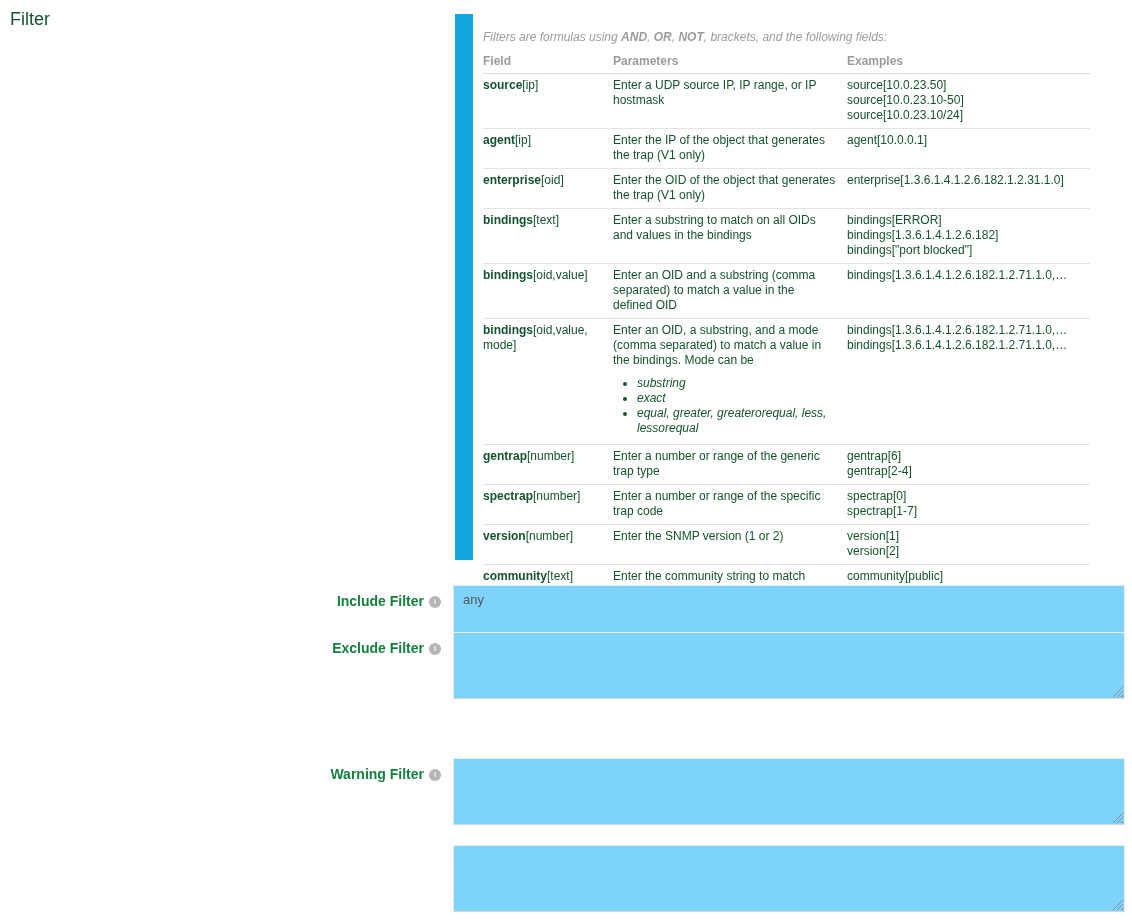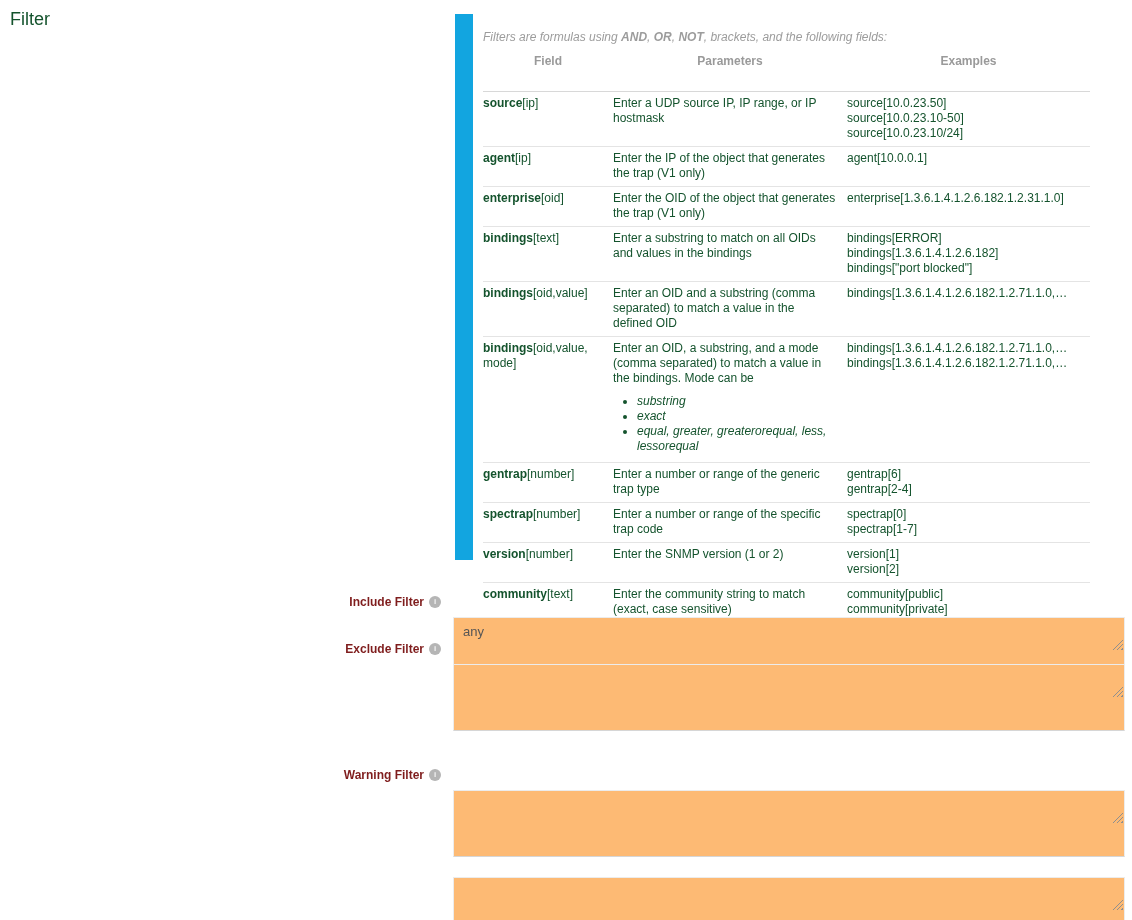--- a/index.html
+++ b/index.html
@@ -14,45 +14,45 @@
 
   .help-block { position:absolute; left:483px; top:30px; width:607px;
     color:#9c9c9c; font-size:12px; }
   .help-intro { font-style:italic; line-height:15px; margin-bottom:7px; color:#9c9c9c; }
   .help-intro b { font-weight:700; }
 
   table.help-table { border-collapse:collapse; width:607px; table-layout:fixed; }
   .help-table col.c-field { width:130px; }
   .help-table col.c-params { width:234px; }
   .help-table col.c-ex { width:243px; }
-  .help-table th { font-weight:700; color:#9a9a9a; font-size:12px; text-align:center;
-    padding:2px 0 23px 0; border-bottom:1px solid #d8d8d8; }
+  .help-table th { font-weight:700; color:#9a9a9a; font-size:12px; text-align:left;
+    padding:2px 0 5px 0; border-bottom:1px solid #d8d8d8; }
   .help-table td { vertical-align:top; font-size:12px; line-height:15px;
     padding:4px 10px 5px 0; border-bottom:1px solid #e4e4e4; color:#14532d;
     overflow:hidden; }
   .help-table td.ex-cell { padding-right:0; }
   .fname { font-weight:700; }
   .ex-line { white-space:nowrap; }
   ul.mode-list { margin:8px 0 3px 0; padding-left:24px; font-style:italic; }
   ul.mode-list li { line-height:15px; margin-bottom:0; }
 
   .filters-area { position:absolute; left:0; top:0; width:1132px; height:920px; }
   .filter-row { position:absolute; left:0; width:1132px; height:68px; }
   .filter-label-wrap { position:absolute; left:0; top:7px; width:441px;
     text-align:right; white-space:nowrap; }
-  .filter-label { font-size:12px; font-weight:700; color:#7f1d1d; }
+  .filter-label { font-size:14px; font-weight:700; color:#15803d; }
   .info-icon { display:inline-block; width:12px; height:12px; border-radius:50%;
     background:#b5b5b5; color:#f4f4f4; font-size:8px; font-weight:700;
     line-height:12px; text-align:center; margin-left:5px; vertical-align:2px;
     font-style:normal; cursor:pointer; }
   .ta-wrap { position:absolute; left:453px; top:0; width:672px; height:67px; }
   .ta-wrap textarea { width:100%; height:100%; resize:none; outline:none;
-    background:#fdba74; border:1px solid #ececec; border-bottom-color:#d6d6d6;
+    background:#7dd3fc; border:1px solid #ececec; border-bottom-color:#d6d6d6;
     font-family:"Liberation Sans", sans-serif; font-size:13px; color:#555;
-    padding:6px 9px; line-height:16px;margin-top:32px; }
+    padding:6px 9px; line-height:16px; }
   .resize-grip { position:absolute; right:2px; bottom:2px; width:11px; height:11px;
     pointer-events:none;
     background:repeating-linear-gradient(135deg, transparent, transparent 2px, #8f8f8f 2px, #8f8f8f 3px);
     clip-path:polygon(100% 0, 100% 100%, 0 100%); }
 </style>
 </head>
 <body>
 
 <h1 class="page-title">Filter</h1>
 

